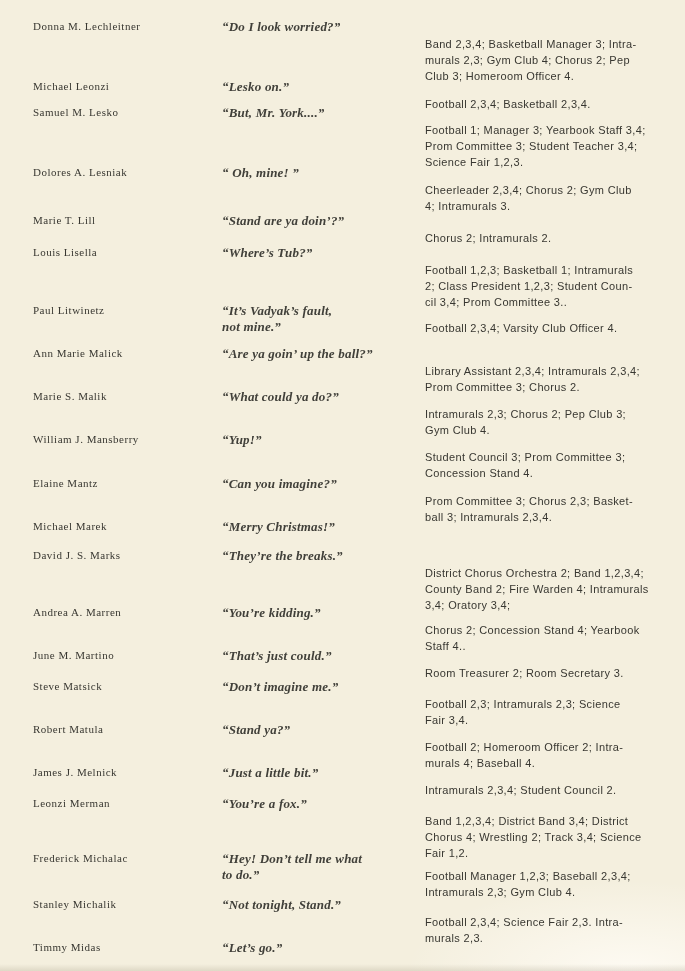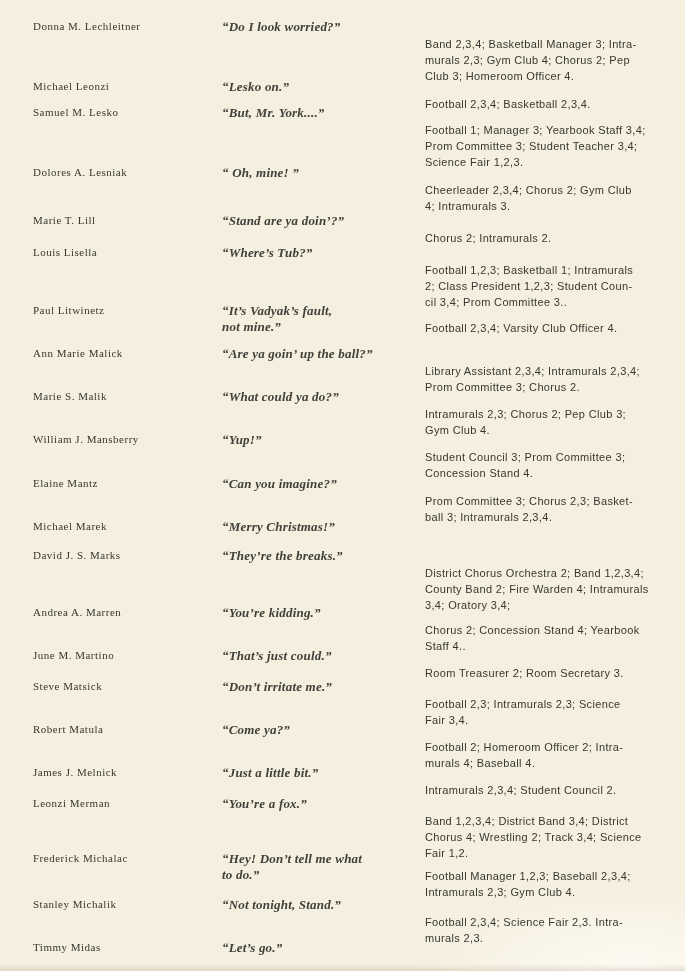--- a/index.html
+++ b/index.html
@@ -159,28 +159,28 @@
   </div>
 
   <div class="row" style="top:649px">
     <div class="name">June M. Martino</div>
     <div class="quote">“That’s just could.”</div>
     <div class="acts">Room Treasurer 2; Room Secretary 3.</div>
   </div>
 
   <div class="row" style="top:680px">
     <div class="name">Steve Matsick</div>
-    <div class="quote">“Don’t irritate me.”</div>
+    <div class="quote">“Don’t imagine me.”</div>
     <div class="acts">Football 2,3; Intramurals 2,3; Science
 Fair 3,4.</div>
   </div>
 
   <div class="row" style="top:723px">
     <div class="name">Robert Matula</div>
-    <div class="quote">“Come ya?”</div>
+    <div class="quote">“Stand ya?”</div>
     <div class="acts">Football 2; Homeroom Officer 2; Intra-
 murals 4; Baseball 4.</div>
   </div>
 
   <div class="row" style="top:766px">
     <div class="name">James J. Melnick</div>
     <div class="quote">“Just a little bit.”</div>
     <div class="acts">Intramurals 2,3,4; Student Council 2.</div>
   </div>
 

